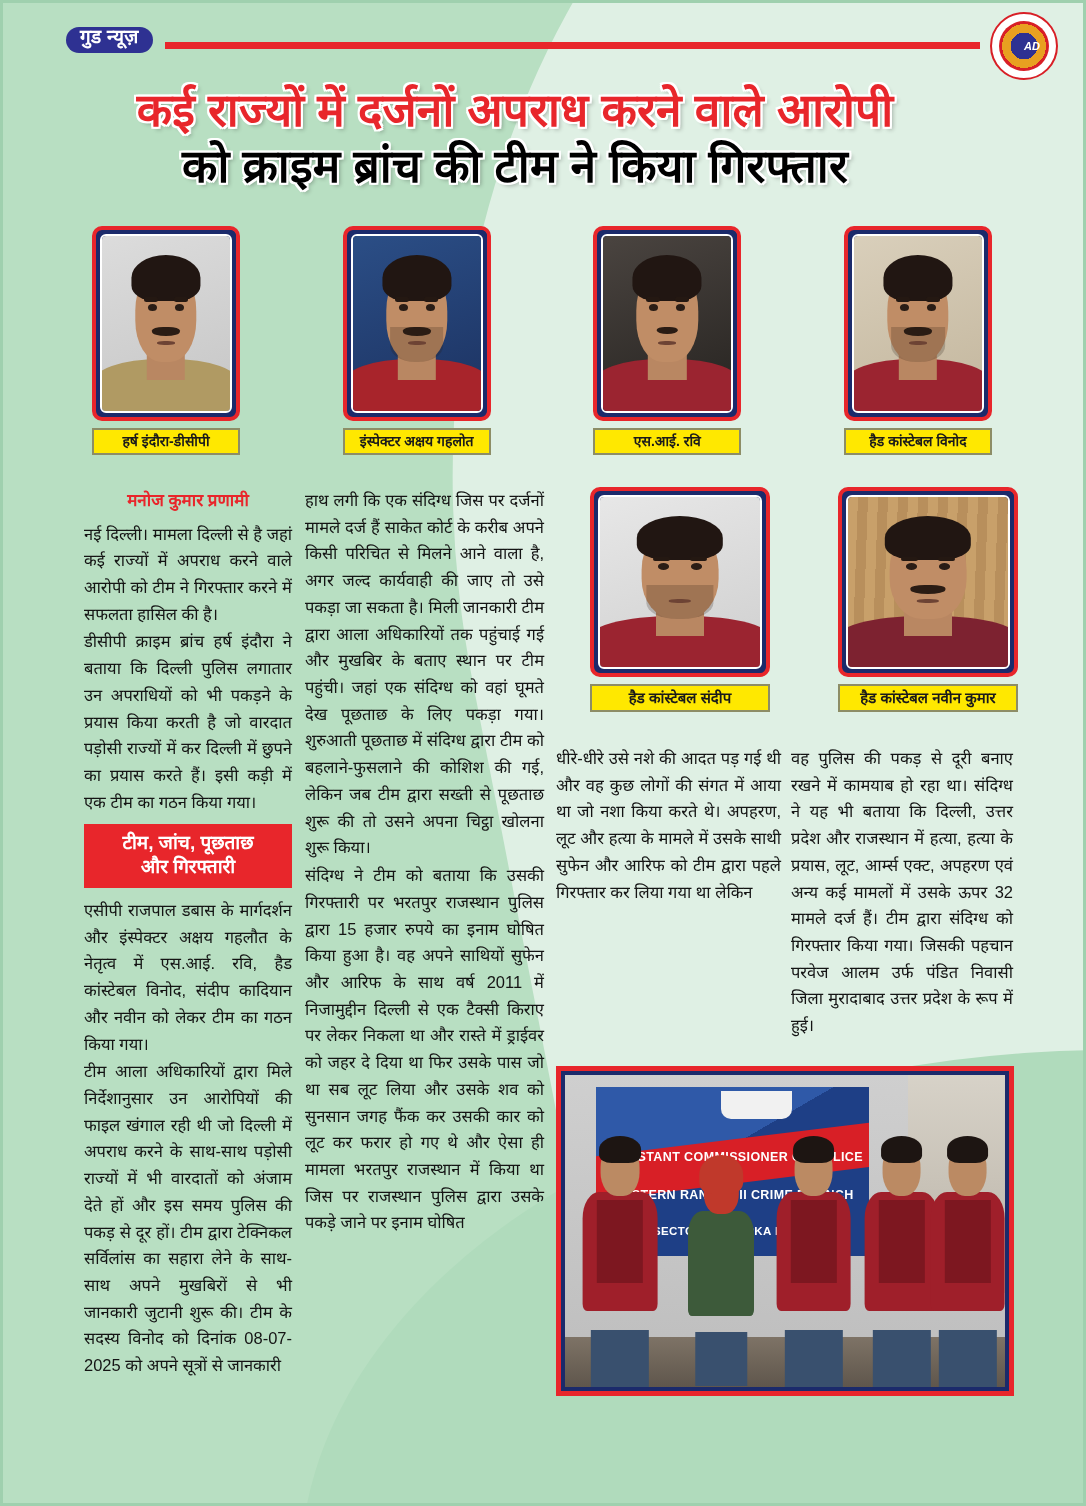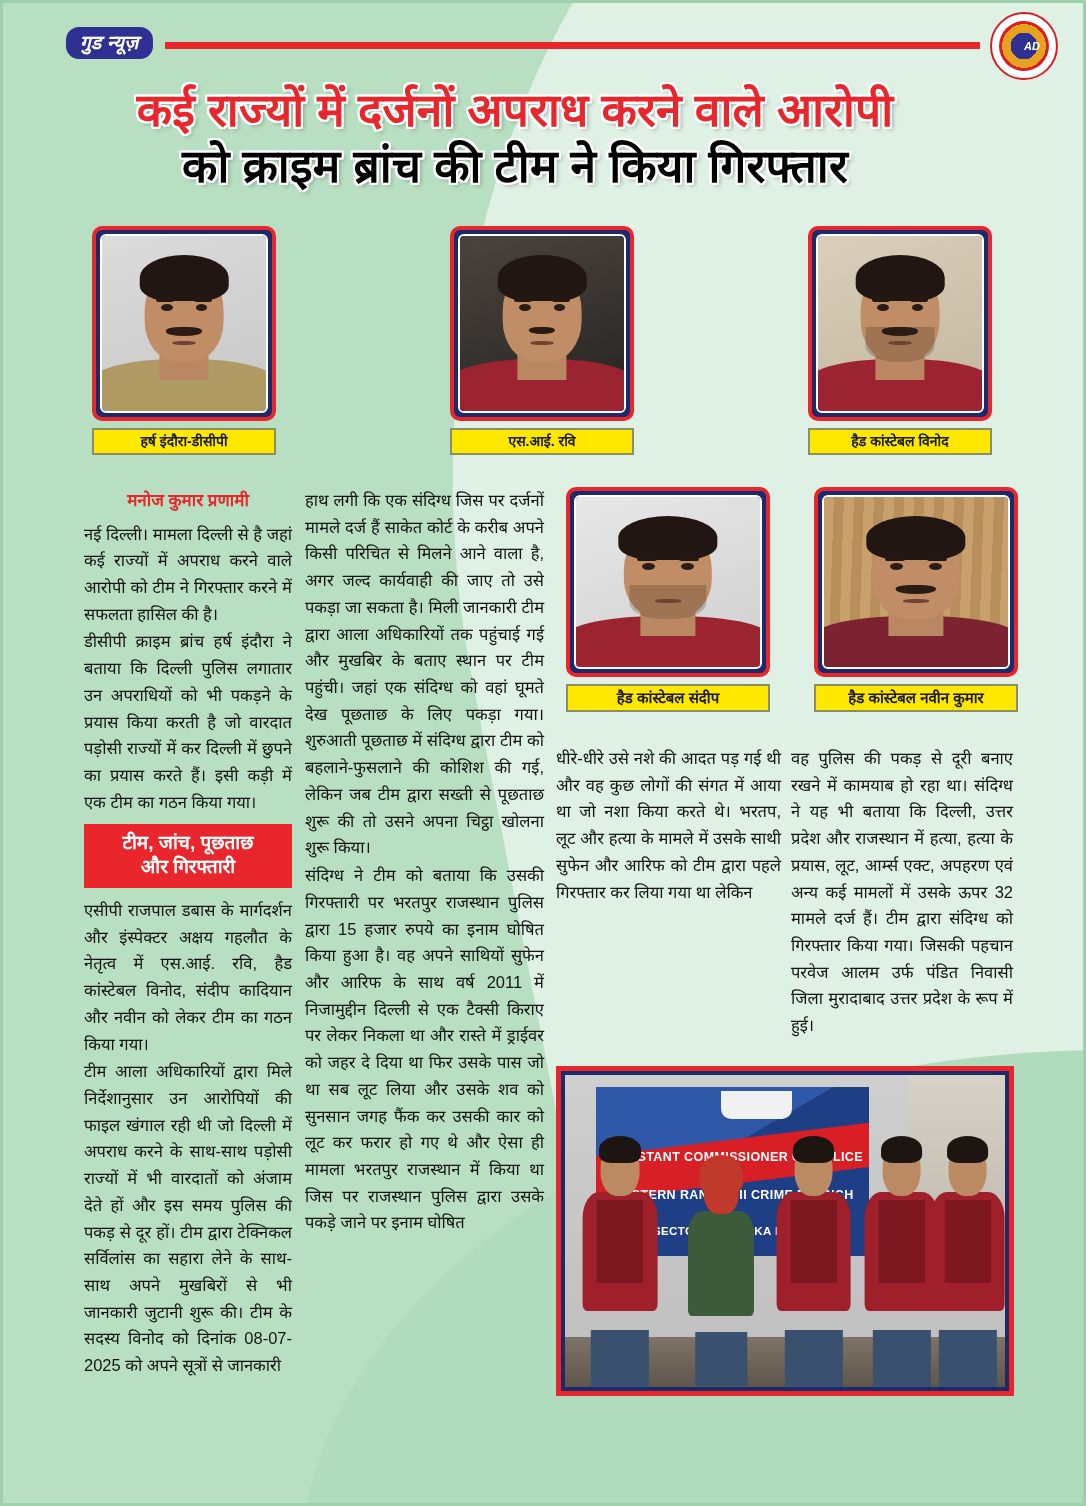--- a/index.html
+++ b/index.html
@@ -61,27 +61,26 @@
     position: absolute;
     left: 0; top: 24px;
     width: 1086px; height: 48px;
   }
   .kicker {
     position: absolute;
     left: 66px; top: 3px;
     background: #2e3192;
     color: #ffffff;
     border-radius: 13px;
-    padding: 6px 14px 7px 14px;
+    padding: 0 14px 7px 14px;
     font-size: 19px;
     font-weight: bold;
     letter-spacing: .3px;
     line-height: 1;
     z-index: 3;
-    font-style: italic;
   }
   .rule-red {
     position: absolute;
     left: 165px; top: 18px;
     width: 815px; height: 7px;
     background: #e8262b;
     z-index: 1;
   }
   .logo-badge {
     position: absolute;
@@ -132,21 +131,21 @@
   .headline .l2 { color: #000000; }
 
   
   .photo-row {
     position: absolute;
     left: 92px; top: 226px;
     width: 900px;
     display: flex;
     justify-content: space-between;
   }
-  .pcard { width: 184px; }
+  .pcard { width: 148px; }
   .frame {
     position: relative;
     border: 4px solid #e8262b;
     border-radius: 10px;
     background: #1b2a6b;
     padding: 4px;
     height: 195px;
     overflow: hidden;
   }
   .frame::before{
@@ -178,21 +177,21 @@
   }
 
   
   .photo-pair {
     position: absolute;
     left: 566px; top: 487px;
     width: 452px;
     display: flex;
     justify-content: space-between;
   }
-  .photo-pair .pcard { width: 204px; }
+  .photo-pair .pcard { width: 180px; margin-left: 24px; }
   .photo-pair .frame { height: 190px; }
   .photo-pair .caption { font-size: 15px; }
 
   
   .pz { position:absolute; inset:0; }
   .bgwall { position:absolute; inset:0; }
   .neck { position:absolute; left:50%; top:60%; width:30%; height:22%;
           transform:translateX(-50%); background:#b98762; }
   .torso { position:absolute; left:50%; bottom:0; width:116%; height:30%;
            transform:translateX(-50%); border-radius:46% 46% 0 0; }
@@ -396,20 +395,41 @@
                 <div class="eye r"></div>
               <div class="mous"></div>
               <div class="mouth"></div>
             </div>
           </div>
         </div>
         <div class="caption">हर्ष इंदौरा-डीसीपी</div>
       </div>
 
 
+      <div class="pcard">
+        <div class="frame">
+          <div class="photo">
+            <div class="pz">
+              <div class="bgwall wall-blue"></div>
+              <div class="torso uniform-red"></div>
+              <div class="neck"></div>
+              <div class="head"></div>
+              <div class="hair"></div>
+              <div class="brow l"></div>
+                <div class="brow r"></div>
+              <div class="eye l"></div>
+                <div class="eye r"></div>
+              <div class="beardsh"></div>
+              <div class="mous"></div>
+              <div class="mouth"></div>
+            </div>
+          </div>
+        </div>
+        <div class="caption">इंस्पेक्टर अक्षय गहलोत</div>
+      </div>
 
       <div class="pcard">
         <div class="frame">
           <div class="photo">
             <div class="pz">
               <div class="bgwall wall-dark"></div>
               <div class="torso uniform-dred"></div>
               <div class="neck"></div>
               <div class="head"></div>
               <div class="hair"></div>
@@ -506,21 +526,21 @@
       <p>एसीपी राजपाल डबास के मार्गदर्शन और इंस्पेक्टर अक्षय गहलौत के नेतृत्व में एस.आई. रवि, हैड कांस्टेबल विनोद, संदीप कादियान और नवीन को लेकर टीम का गठन किया गया।</p>
       <p>टीम आला अधिकारियों द्वारा मिले निर्देशानुसार उन आरोपियों की फाइल खंगाल रही थी जो दिल्ली में अपराध करने के साथ-साथ पड़ोसी राज्यों में भी वारदातों को अंजाम देते हों और इस समय पुलिस की पकड़ से दूर हों। टीम द्वारा टेक्निकल सर्विलांस का सहारा लेने के साथ-साथ अपने मुखबिरों से भी जानकारी जुटानी शुरू की। टीम के सदस्य विनोद को दिनांक 08-07-2025 को अपने सूत्रों से जानकारी</p>
     </div>
 
     <div class="col" id="col2">
       <p>हाथ लगी कि एक संदिग्ध जिस पर दर्जनों मामले दर्ज हैं साकेत कोर्ट के करीब अपने किसी परिचित से मिलने आने वाला है, अगर जल्द कार्यवाही की जाए तो उसे पकड़ा जा सकता है। मिली जानकारी टीम द्वारा आला अधिकारियों तक पहुंचाई गई और मुखबिर के बताए स्थान पर टीम पहुंची। जहां एक संदिग्ध को वहां घूमते देख पूछताछ के लिए पकड़ा गया। शुरुआती पूछताछ में संदिग्ध द्वारा टीम को बहलाने-फुसलाने की कोशिश की गई, लेकिन जब टीम द्वारा सख्ती से पूछताछ शुरू की तो उसने अपना चिट्ठा खोलना शुरू किया।</p>
       <p>संदिग्ध ने टीम को बताया कि उसकी गिरफ्तारी पर भरतपुर राजस्थान पुलिस द्वारा 15 हजार रुपये का इनाम घोषित किया हुआ है। वह अपने साथियों सुफेन और आरिफ के साथ वर्ष 2011 में निजामुद्दीन दिल्ली से एक टैक्सी किराए पर लेकर निकला था और रास्ते में ड्राईवर को जहर दे दिया था फिर उसके पास जो था सब लूट लिया और उसके शव को सुनसान जगह फैंक कर उसकी कार को लूट कर फरार हो गए थे और ऐसा ही मामला भरतपुर राजस्थान में किया था जिस पर राजस्थान पुलिस द्वारा उसके पकड़े जाने पर इनाम घोषित</p>
     </div>
 
     <div class="col" id="col3">
-      <p>धीरे-धीरे उसे नशे की आदत पड़ गई थी और वह कुछ लोगों की संगत में आया था जो नशा किया करते थे। भरतप, लूट और हत्या के मामले में उसके साथी सुफेन और आरिफ को टीम द्वारा पहले गिरफ्तार कर लिया गया था लेकिन</p>
+      <p>धीरे-धीरे उसे नशे की आदत पड़ गई थी और वह कुछ लोगों की संगत में आया था जो नशा किया करते थे। अपहरण, लूट और हत्या के मामले में उसके साथी सुफेन और आरिफ को टीम द्वारा पहले गिरफ्तार कर लिया गया था लेकिन</p>
     </div>
 
     <div class="col" id="col4">
       <p>वह पुलिस की पकड़ से दूरी बनाए रखने में कामयाब हो रहा था। संदिग्ध ने यह भी बताया कि दिल्ली, उत्तर प्रदेश और राजस्थान में हत्या, हत्या के प्रयास, लूट, आर्म्स एक्ट, अपहरण एवं अन्य कई मामलों में उसके ऊपर 32 मामले दर्ज हैं। टीम द्वारा संदिग्ध को गिरफ्तार किया गया। जिसकी पहचान परवेज आलम उर्फ पंडित निवासी जिला मुरादाबाद उत्तर प्रदेश के रूप में हुई।</p>
     </div>
 
     <div class="group-photo">
       <div class="gp-inner">
         <div class="gp-wall"></div>
 

